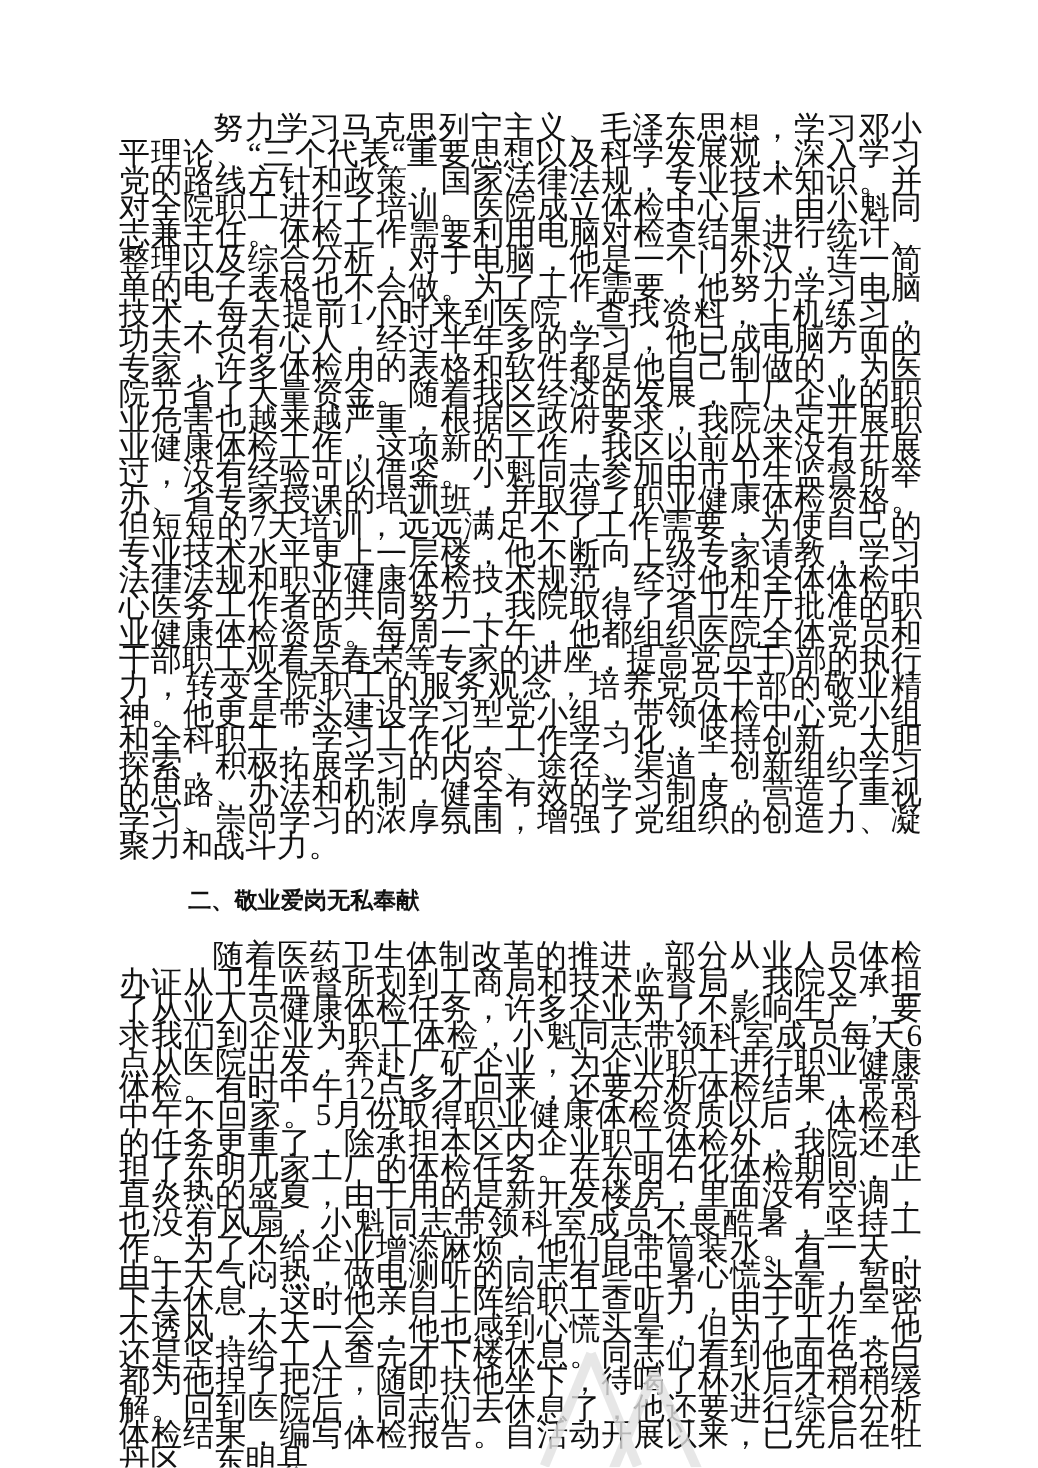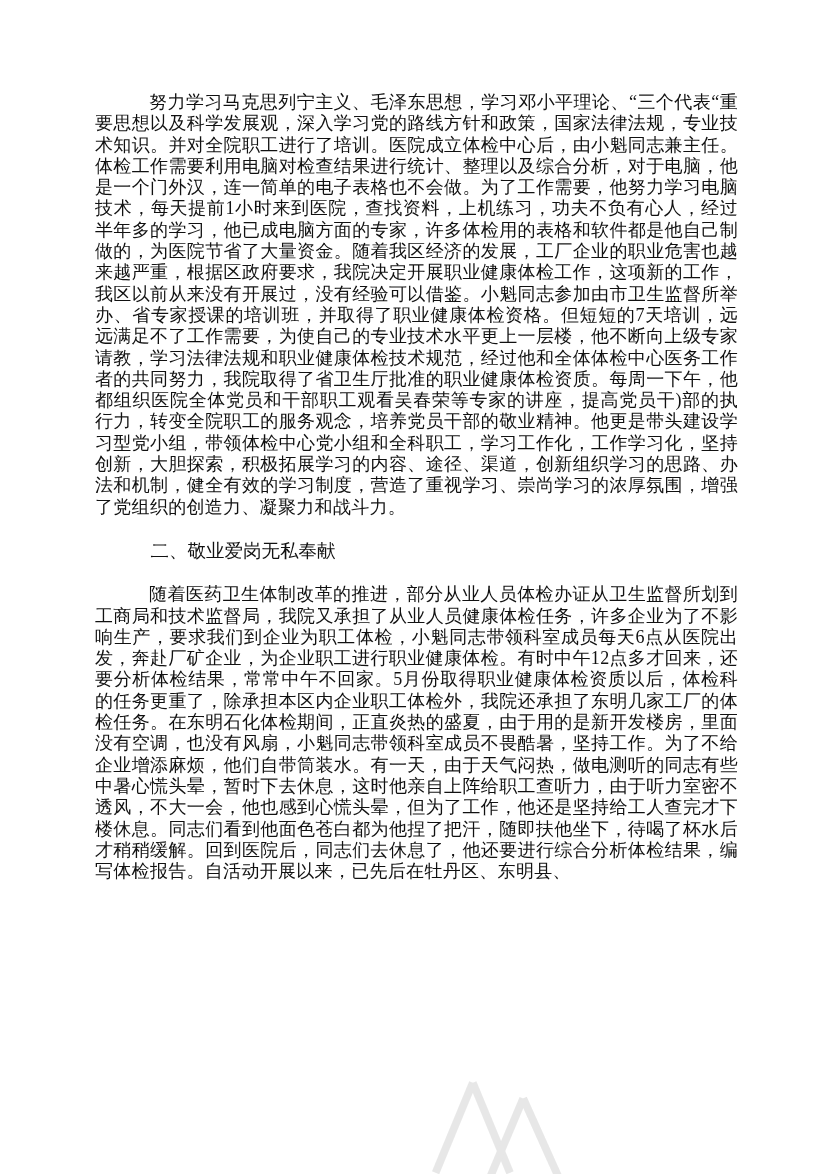--- a/index.html
+++ b/index.html
@@ -17,32 +17,32 @@
     inset: 0;
     background: #ffffff;
   }
   .content {
     position: absolute;
     top: 92px;
     left: 95px;
     width: 643px;
   }
   .para {
-    font-size: 18px;
+    font-size: 25px;
     line-height: 21.3px;
     letter-spacing: 0.3px;
     text-align: justify;
     text-indent: 3em;
     margin: 0 0 21px 0;
     word-break: break-all;
   }
   .heading {
     font-size: 18.5px;
     line-height: 21.3px;
-    font-weight: normal;
+    font-weight: bold;
     text-indent: 3em;
     margin: 23px 0 22px 0;
   }
   .watermark {
     position: absolute;
     left: 378px;
     top: 1078px;
     width: 240px;
     height: 96px;
     overflow: hidden;

